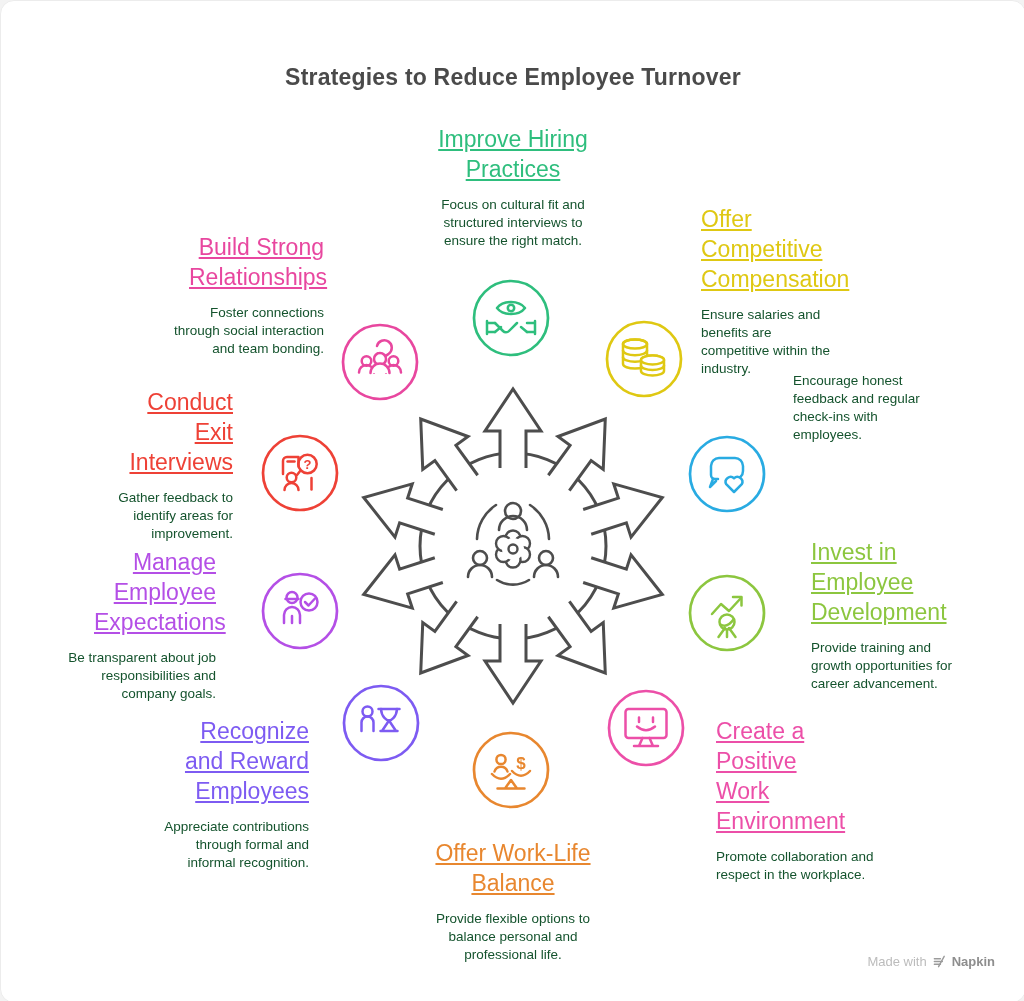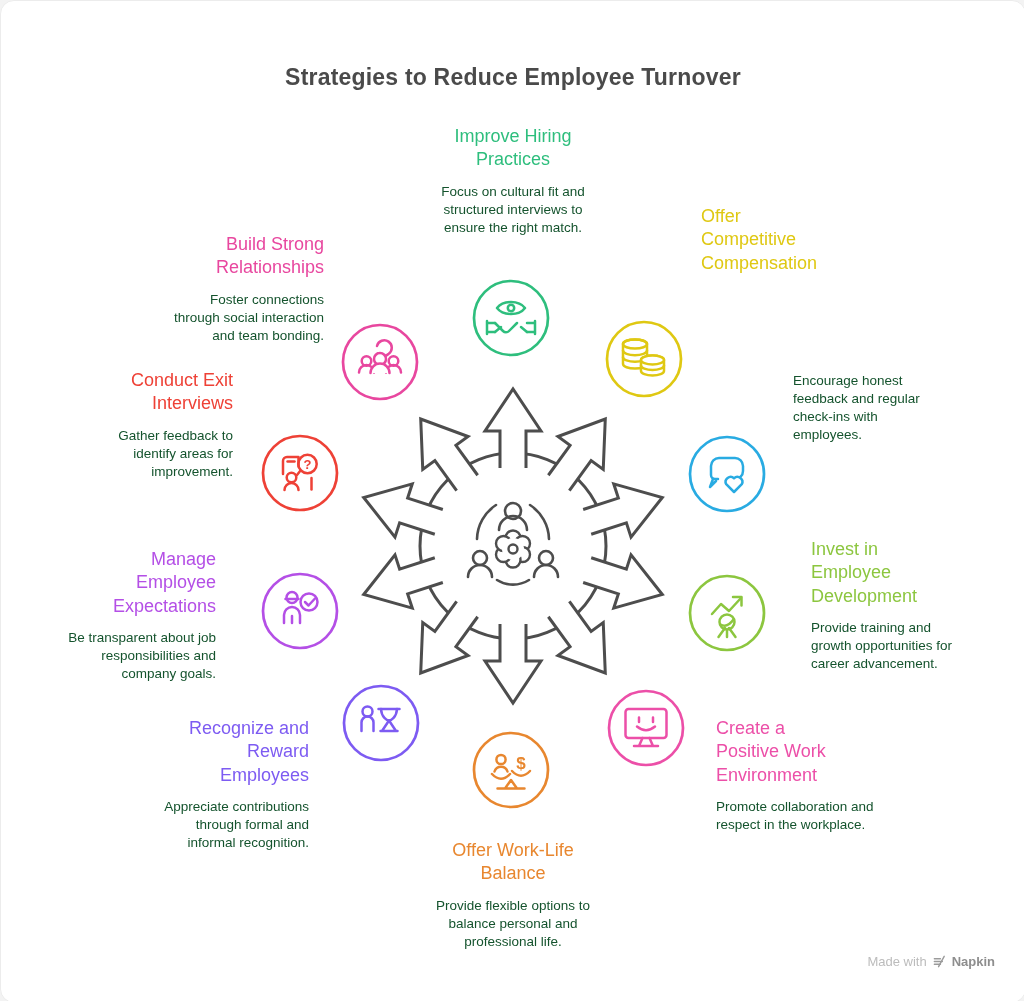--- a/index.html
+++ b/index.html
@@ -13,36 +13,36 @@
     font-size:23px;font-weight:bold;color:#4a4a4a;letter-spacing:.2px;margin:0;
   }
   
   .icn-wrap{position:absolute;width:80px;height:80px;color:var(--c);}
   .icn{display:block;width:80px;height:80px;fill:none;stroke:currentColor;
        stroke-width:2.5;stroke-linecap:round;stroke-linejoin:round;}
   .icn .ring{stroke-width:2.7;}
   .icn text{stroke:none;fill:currentColor;font-family:"Liberation Sans",sans-serif;font-weight:bold;}
   
   .txt{position:absolute;}
-  .txt .h{font-size:18px;line-height:1.3;margin:0 0 11px;color:var(--c);font-weight:normal;}
+  .txt .h{font-size:23px;line-height:1.3;margin:0 0 11px;color:var(--c);font-weight:normal;text-decoration:underline;}
   .txt .d{font-size:13.5px;line-height:1.34;color:#14532d;margin:0;}
   .ta-c{text-align:center;}
   .ta-r{text-align:right;}
   .ta-r .h{margin-left:auto;}
   .ta-c .h,.ta-c .d{margin-left:auto;margin-right:auto;}
 
   #t1{left:412px;top:124px;width:200px;} #t1 .h{width:175px;} #t1 .d{width:168px;}
   #t2{left:700px;top:204px;width:142px;} #t2 .h{width:130px;}
   #t3{left:792px;top:371px;width:152px;} #t3 .h{width:150px;}
   #t4{left:810px;top:537px;width:152px;} #t4 .h{width:122px;}
   #t5{left:715px;top:716px;width:158px;} #t5 .h{width:126px;}
   #t6{left:412px;top:838px;width:200px;} #t6 .h{width:162px;} #t6 .d{width:200px;}
   #t7{right:716px;top:716px;width:150px;} #t7 .h{width:125px;}
   #t8{right:809px;top:547px;width:158px;} #t8 .h{width:122px;}
-  #t9{right:792px;top:368px;width:138px;} #t9 .h{width:125px;}
+  #t9{right:792px;top:387px;width:138px;} #t9 .h{width:125px;}
   #t10{right:701px;top:232px;width:152px;} #t10 .h{width:135px;}
 
   #i1{left:470px;top:277px;}
   #i2{left:603px;top:318px;}
   #i3{left:686px;top:433px;}
   #i4{left:686px;top:572px;}
   #i5{left:605px;top:687px;}
   #i6{left:470px;top:729px;}
   #i7{left:340px;top:682px;}
   #i8{left:259px;top:570px;}
@@ -133,20 +133,21 @@
         <path d="M19,25 a12,4.6 0 0 1 24,0 v20 a12,4.6 0 0 1 -24,0 z"></path>
         <ellipse cx="31" cy="25" rx="12" ry="4.6"></ellipse>
         <path d="M19,31.6 a12,4.6 0 0 0 24,0 M19,38.2 a12,4.6 0 0 0 24,0"></path>
         <path d="M37,41 a11.5,4.4 0 0 1 23,0 v11 a11.5,4.4 0 0 1 -23,0 z" fill="#ffffff"></path>
         <ellipse cx="48.5" cy="41" rx="11.5" ry="4.4" fill="#ffffff"></ellipse>
         <path d="M37,46.5 a11.5,4.4 0 0 0 23,0"></path>
       </svg>
     </div>
     <div class="txt" id="t2">
       <h2 class="h">Offer Competitive Compensation</h2>
+      <p class="d">Ensure salaries and benefits are competitive within the industry.</p>
     </div>
   </div>
 
   
   <div class="item" style="--c: #29abe2;">
     <div class="icn-wrap" id="i3">
       <svg class="icn" viewBox="0 0 80 80">
         <circle class="ring" cx="40" cy="40" r="37"></circle>
         <path d="M31,45 h-3 a4,4 0 0 1 -4,-4 v-9 a8,8 0 0 1 8,-8 h16 a8,8 0 0 1 8,8 v5 a8,8 0 0 1 -8,8 h-4"></path>
         <path d="M26,45 l-3,8 6,-6"></path>

